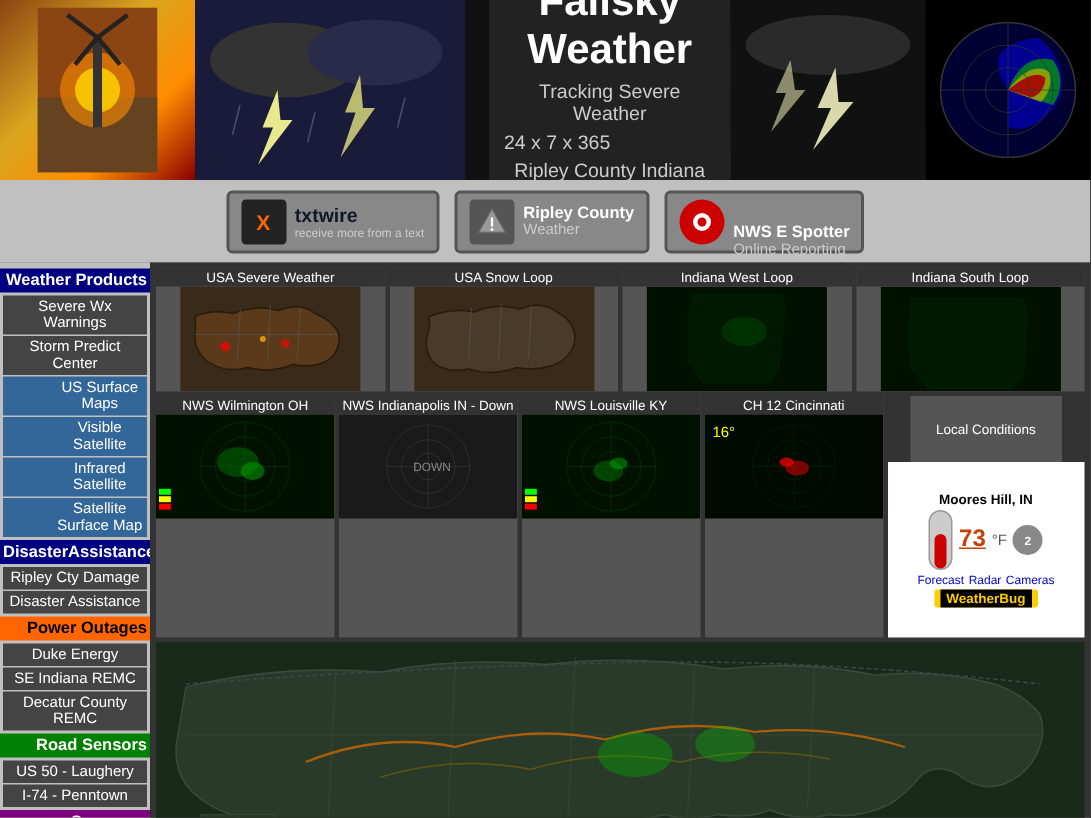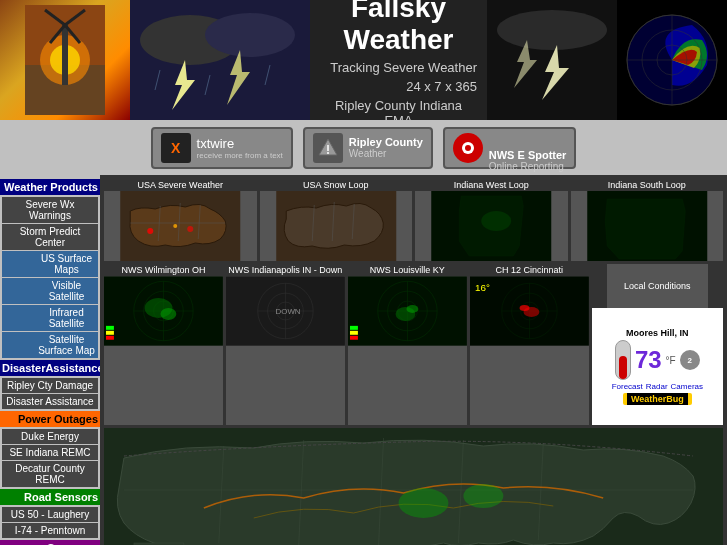--- a/index.html
+++ b/index.html
@@ -40,23 +40,24 @@
       justify-content: center;
     }
     #header-title {
       flex: 1;
       text-align: center;
       color: #fff;
       background: #222;
       height: 120px;
       display: flex;
       flex-direction: column;
-      align-items: flex-end;
+      align-items: flex-start;
       justify-content: center;
       padding: 10px;
+      margin-left: 16px;
     }
     #header-title h1 {
       font-size: 28px;
       font-weight: bold;
       color: #fff;
     }
     #header-title p {
       font-size: 13px;
       color: #ccc;
       margin-top: 4px;
@@ -206,23 +207,24 @@
       font-weight: bold;
       color: #000;
     }
     .wb-temp-row {
       display: flex;
       align-items: center;
       gap: 4px;
       margin: 2px 0;
     }
     .wb-temp {
-      font-size: 24px;
+      font-size: 16px;
       font-weight: bold;
-      color: #6d28d9;
+      color: #c2410c;
+      text-decoration: underline;
     }
     .wb-deg {
       font-size: 10px;
       color: #555;
     }
     .wb-thermometer {
       width: 16px;
       height: 40px;
       background: #ccc;
       border-radius: 8px;
@@ -329,21 +331,21 @@
       <line x1="5" y1="50" x2="95" y2="50" stroke="#333" stroke-width="0.5"></line>
       <line x1="50" y1="5" x2="50" y2="95" stroke="#333" stroke-width="0.5"></line>
     </svg>
   </div>
 </div>
 
 <div id="partner-bar">
   <div class="partner-btn">
     <div class="icon-box txt">X</div>
     <div>
-      <div style="font-size:13px;font-weight:normal;color:#ffffff;">txtwire</div>
+      <div style="font-size:13px;font-weight:bold;color:#0f172a;">txtwire</div>
       <div style="font-size:8px;color:#ccc;">receive more from a text</div>
     </div>
   </div>
   <div class="partner-btn">
     <div class="icon-box ripley">
       <svg width="22" height="22" viewBox="0 0 22 22">
         <polygon points="11,2 20,18 2,18" fill="#999" stroke="#666" stroke-width="1"></polygon>
         <line x1="11" y1="8" x2="11" y2="14" stroke="#fff" stroke-width="1.5"></line>
         <circle cx="11" cy="16" r="1" fill="#fff"></circle>
       </svg>

